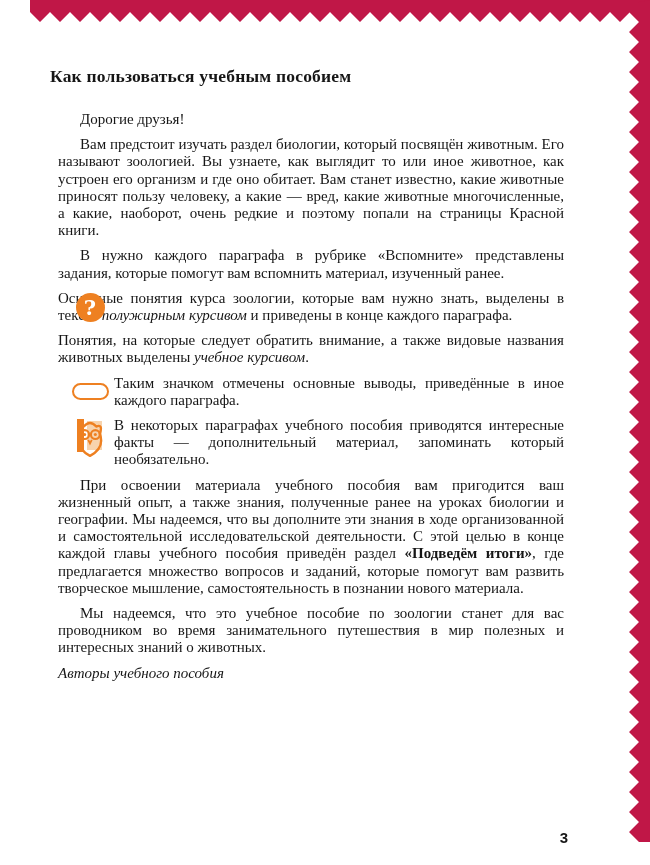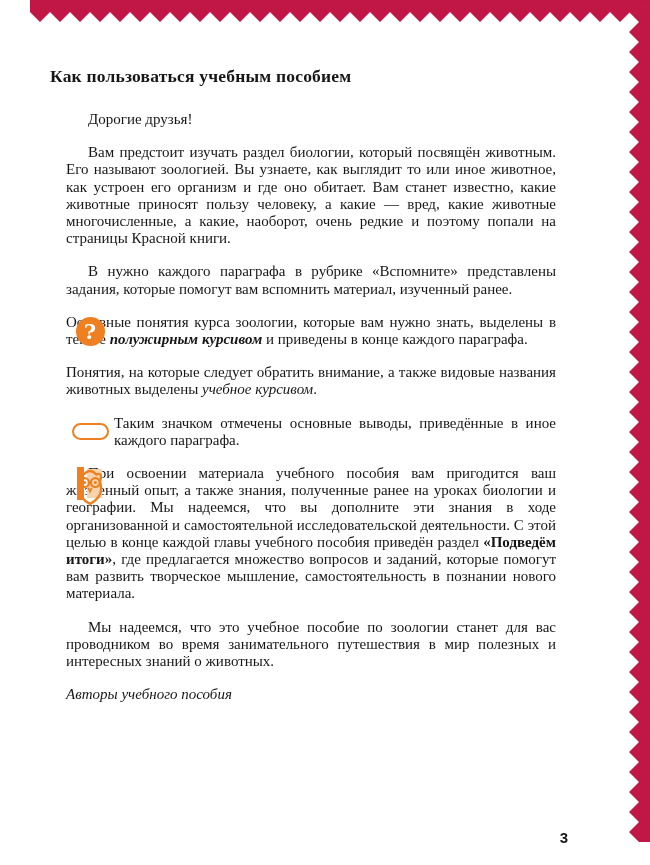--- a/index.html
+++ b/index.html
@@ -4,38 +4,38 @@
 <style>
   *{box-sizing:border-box}
   html,body{margin:0;padding:0;background:#ffffff}
   .page{
     position:relative;width:650px;height:865px;margin:0 auto;background:#ffffff;
     overflow:hidden;font-family:"Liberation Serif","DejaVu Serif",serif;color:#161616;
   }
   .deco{position:absolute;left:0;top:0;pointer-events:none}
   .content{position:absolute;left:50px;top:66px;width:522px}
   .title{font-size:17.5px;font-weight:700;text-align:left;margin:0 0 24px 0;letter-spacing:.2px}
-  .body{font-size:15px;line-height:17.2px;text-align:justify;margin:16px}
+  .body{font-size:15px;line-height:17.2px;text-align:justify;margin:8px}
   .ind{text-indent:22px}
   .iblock{position:relative;margin:2px 0}
   .iblock .itxt{margin-left:64px}
   .islot{position:absolute;left:20px;top:1px;width:40px;display:flex;justify-content:center;align-items:flex-start}
   .qdisc{
     width:29px;height:29px;border-radius:50%;background:var(--icon-orange,#ee8021);
     color:#ffffff;font-weight:700;font-size:21px;line-height:29px;text-align:center;
     font-family:"DejaVu Serif",serif;margin-top:2px;
   }
   .frame{width:37px;height:17px;border:2.5px solid var(--icon-orange,#ee8021);border-radius:9px;margin-top:7px;background:#ffffff}
   .rubric-icon{position:relative;width:26px;height:33px;margin-top:1px}
   .rubric-icon .bar{position:absolute;left:0;top:0;width:7px;height:33px;background:var(--icon-orange,#ee8021)}
   .rubric-icon .pad{position:absolute;left:10px;top:2px;width:15px;height:29px;background:var(--peach,#f7d3ad)}
   .owl-svg{margin-top:2px}
   .sig{text-align:left;font-style:italic;margin-top:3px;padding-right:2px}
   .pnum{position:absolute;right:82px;bottom:19px;font-family:"Liberation Sans",sans-serif;font-weight:700;font-size:15px}
-  b i, i b{font-weight:700;font-style:italic}
+  b i, i b{font-weight:400;font-style:italic}
 </style>
 </head>
 <body>
 
 <div class="page">
 
   <svg class="deco" width="650" height="865" viewBox="0 0 650 865" aria-hidden="true">
     <path id="border-top" fill="#c01747" d="M30 0 L650 0 L650 12 L640 22 L630 12 L620 22 L610 12 L600 22 L590 12 L580 22 L570 12 L560 22 L550 12 L540 22 L530 12 L520 22 L510 12 L500 22 L490 12 L480 22 L470 12 L460 22 L450 12 L440 22 L430 12 L420 22 L410 12 L400 22 L390 12 L380 22 L370 12 L360 22 L350 12 L340 22 L330 12 L320 22 L310 12 L300 22 L290 12 L280 22 L270 12 L260 22 L250 12 L240 22 L230 12 L220 22 L210 12 L200 22 L190 12 L180 22 L170 12 L160 22 L150 12 L140 22 L130 12 L120 22 L110 12 L100 22 L90 12 L80 22 L70 12 L60 22 L50 12 L40 22 L30 12 Z"></path>
     <path id="border-right" fill="#c01747" d="M650 0 L650 842 L639 842 L629 832 L639 822 L629 812 L639 802 L629 792 L639 782 L629 772 L639 762 L629 752 L639 742 L629 732 L639 722 L629 712 L639 702 L629 692 L639 682 L629 672 L639 662 L629 652 L639 642 L629 632 L639 622 L629 612 L639 602 L629 592 L639 582 L629 572 L639 562 L629 552 L639 542 L629 532 L639 522 L629 512 L639 502 L629 492 L639 482 L629 472 L639 462 L629 452 L639 442 L629 432 L639 422 L629 412 L639 402 L629 392 L639 382 L629 372 L639 362 L629 352 L639 342 L629 332 L639 322 L629 312 L639 302 L629 292 L639 282 L629 272 L639 262 L629 252 L639 242 L629 232 L639 222 L629 212 L639 202 L629 192 L639 182 L629 172 L639 162 L629 152 L639 142 L629 132 L639 122 L629 112 L639 102 L629 92 L639 82 L629 72 L639 62 L629 52 L639 42 L629 32 L639 22 L629 12 L639 2 Z"></path>
   </svg>
@@ -80,20 +80,21 @@
       <span class="islot">
         <svg class="owl-svg" width="32" height="38" viewBox="0 0 36 42" aria-hidden="true">
           <path d="M7,15 Q3,4 11,7 Q18,-1 25,7 Q33,4 29,15 Q35,31 18,40 Q1,31 7,15 Z" fill="none" stroke="#ee8021" stroke-width="2.6" stroke-linejoin="round"></path>
           <circle cx="12" cy="16" r="5" fill="none" stroke="#ee8021" stroke-width="2.4"></circle>
           <circle cx="24" cy="16" r="5" fill="none" stroke="#ee8021" stroke-width="2.4"></circle>
           <circle cx="12" cy="16" r="1.7" fill="#ee8021"></circle>
           <circle cx="24" cy="16" r="1.7" fill="#ee8021"></circle>
           <path d="M16,22 L18,26 L20,22" fill="none" stroke="#ee8021" stroke-width="2"></path>
         </svg>
       </span>
+      <p class="body itxt">В некоторых параграфах учебного пособия приводятся интересные факты — дополнительный материал, запоминать который необязательно.</p>
     </div>
 
     <p class="body ind"><span>При освоении материала учебного пособия вам пригодится ваш жизненный опыт, а также знания, полученные ранее на уроках биологии и географии. Мы надеемся, что вы дополните эти знания в ходе организованной и самостоятельной исследовательской деятельности. С этой целью в конце каждой главы учебного пособия приведён раздел </span><b>«Подведём итоги»</b><span>, где предлагается множество вопросов и заданий, которые помогут вам развить творческое мышление, самостоятельность в познании нового материала.</span></p>
 
 
     <p class="body ind">Мы надеемся, что это учебное пособие по зоологии станет для вас проводником во время занимательного путешествия в мир полезных и интересных знаний о животных.</p>
 
     <p class="body sig">Авторы учебного пособия</p>
 
   </div>

